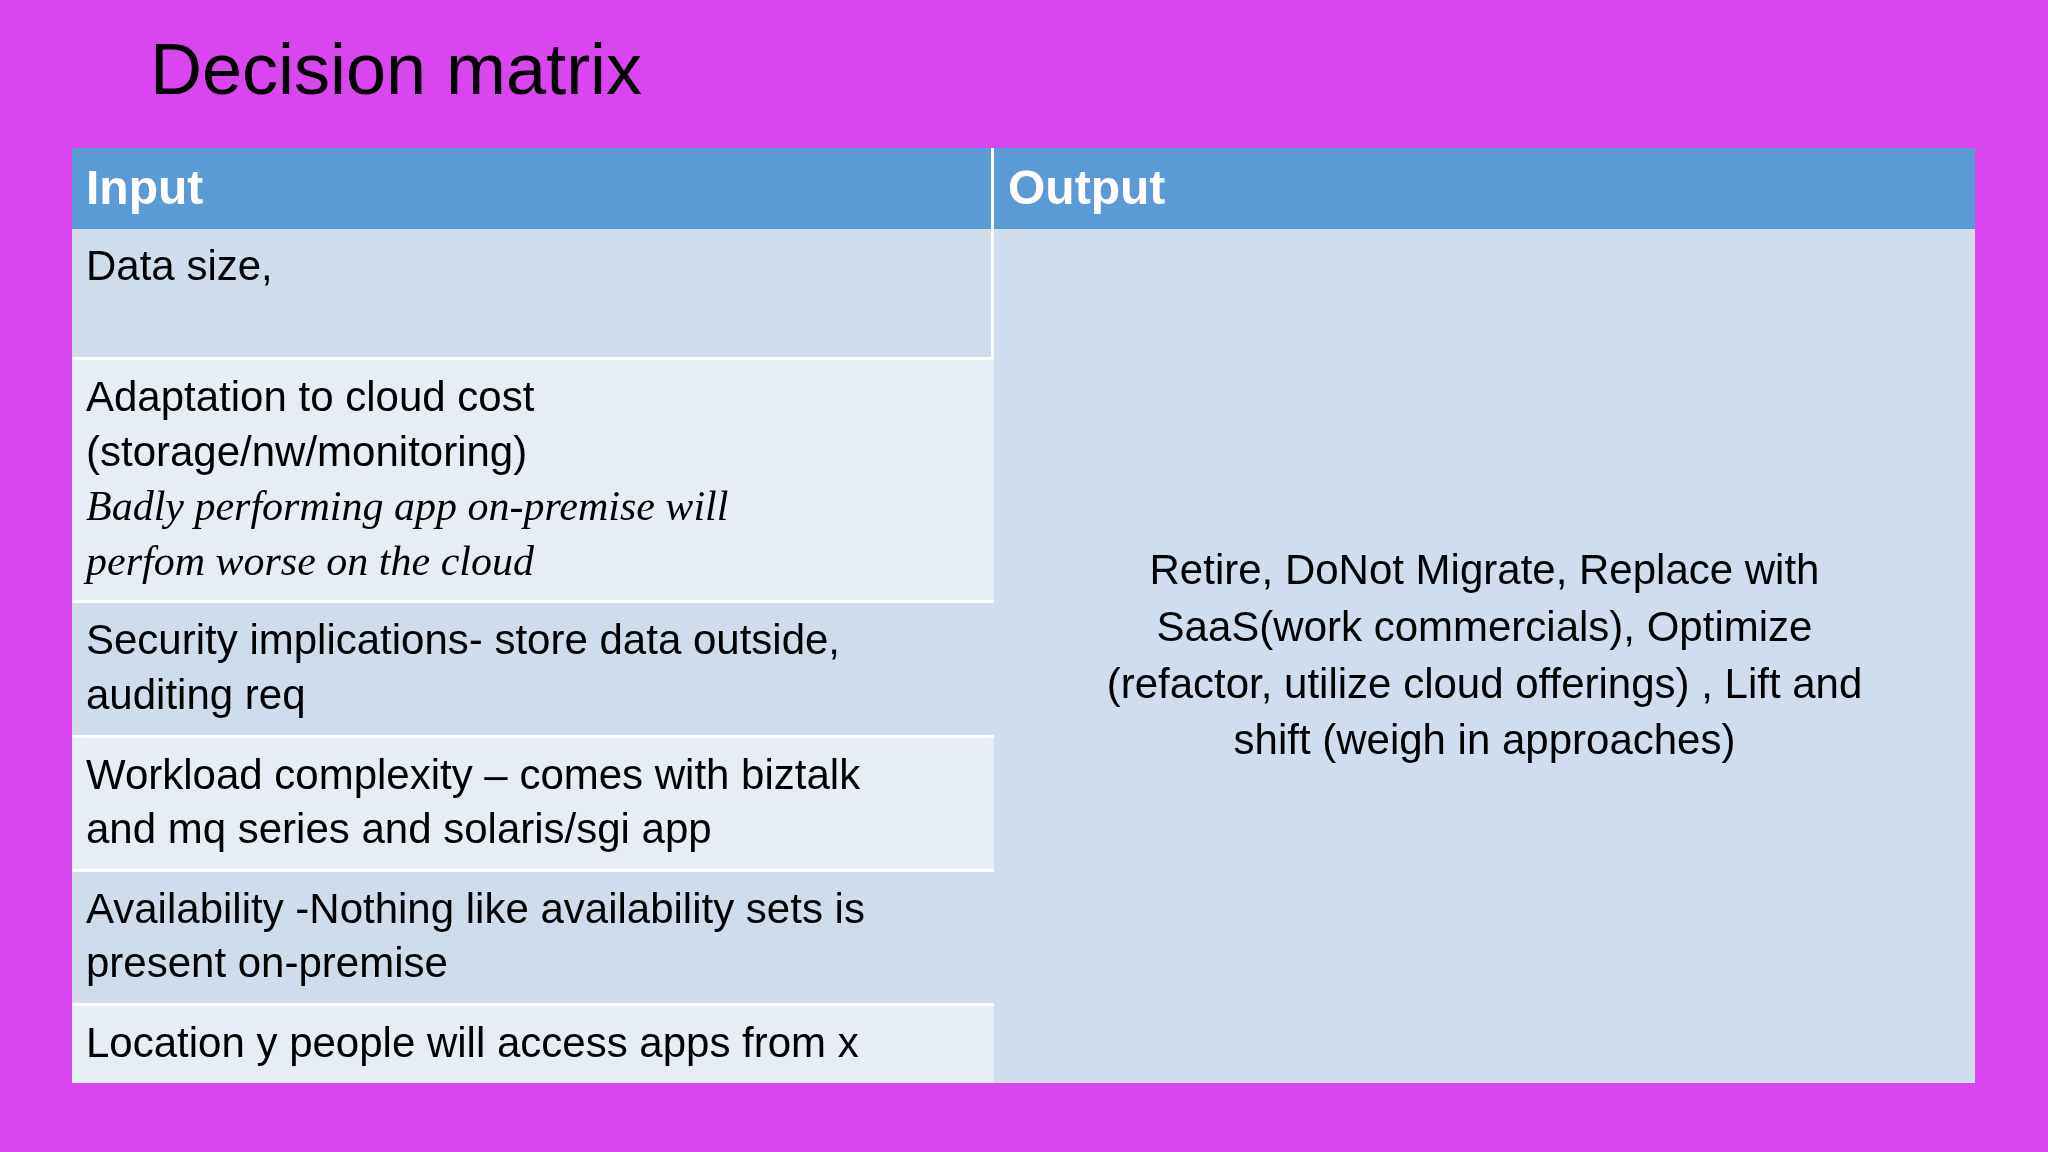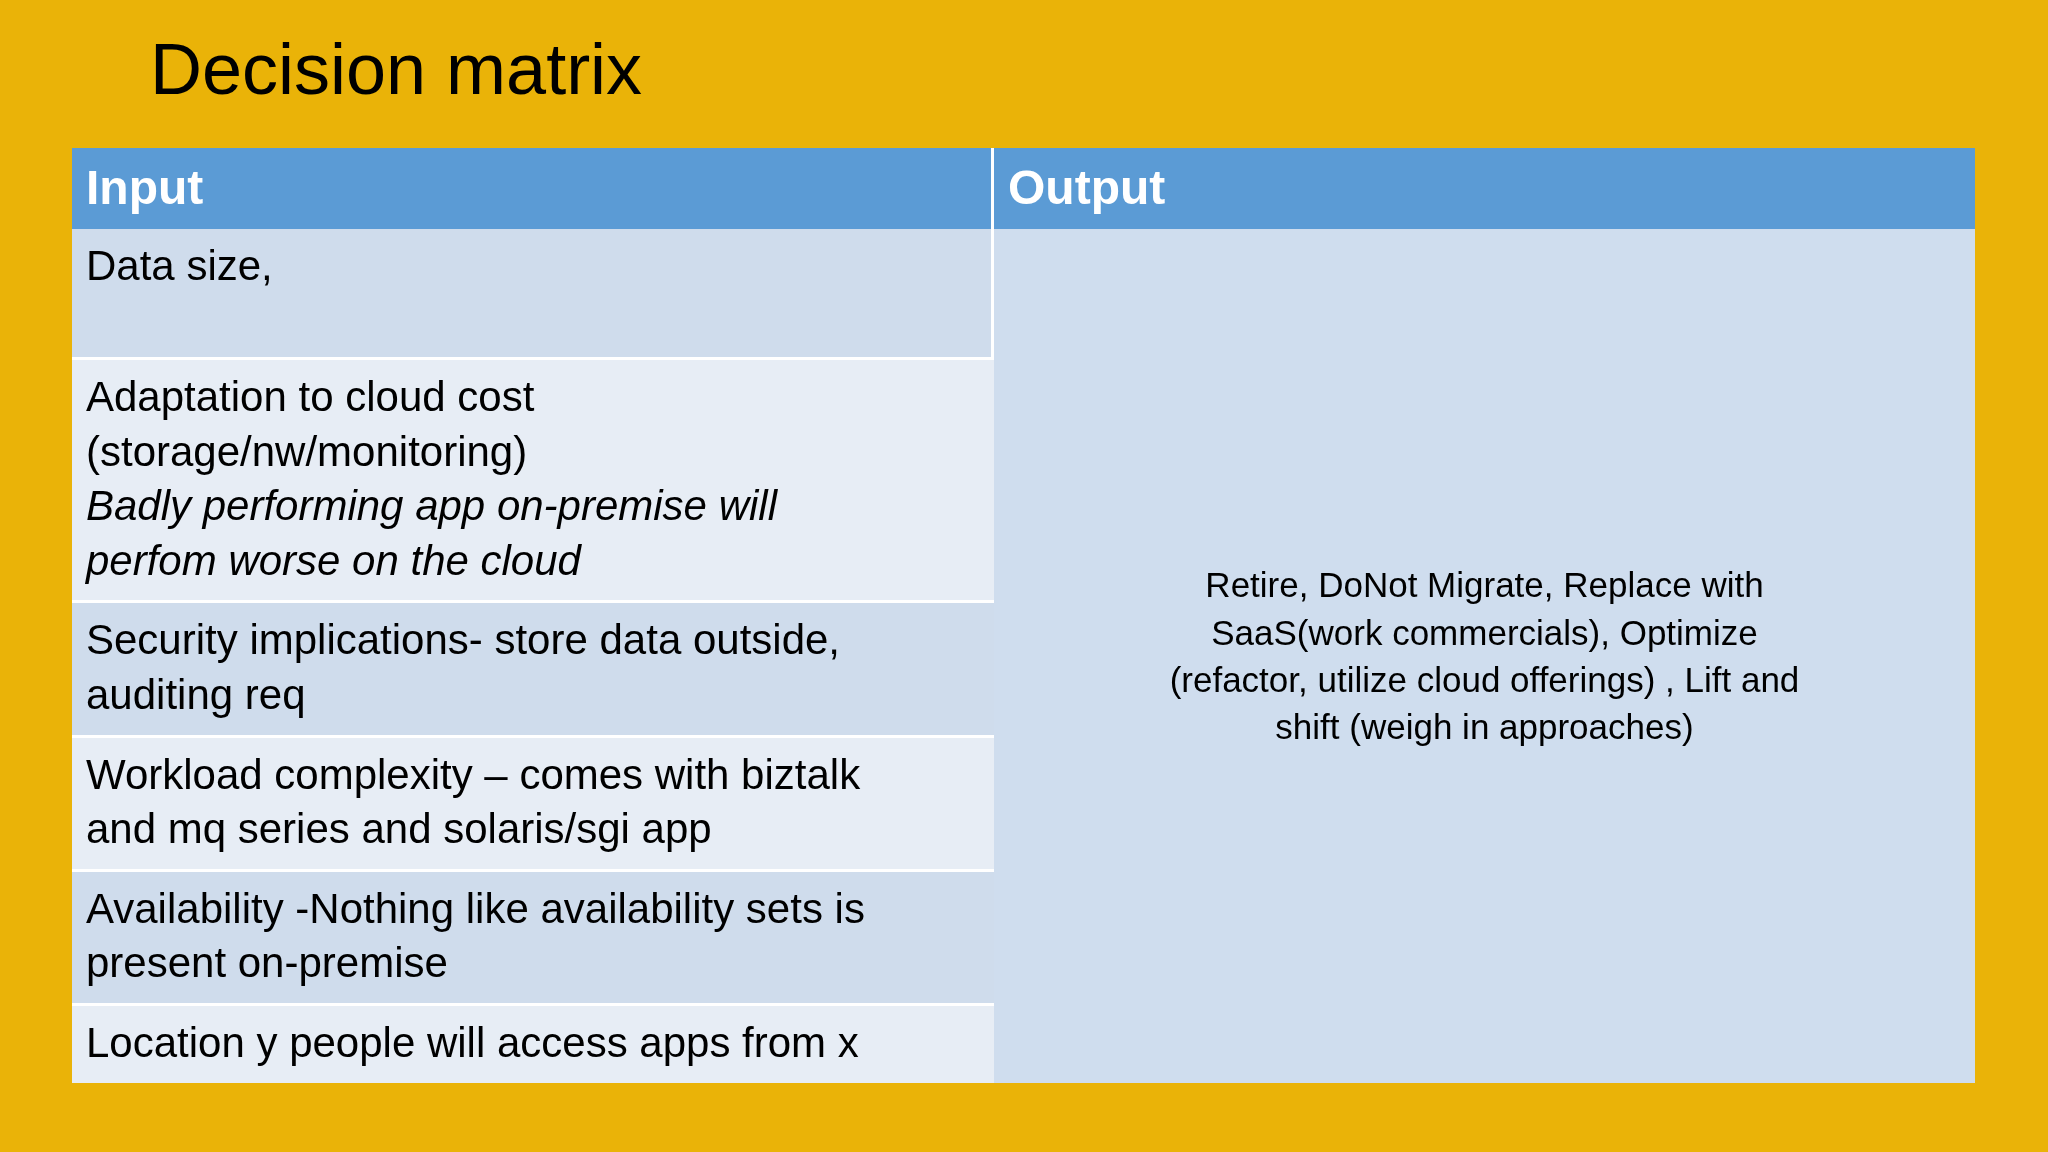--- a/index.html
+++ b/index.html
@@ -11,21 +11,21 @@
     width: 2048px;
     height: 1152px;
     font-family: "Liberation Sans", sans-serif;
     color: #000000;
     overflow: hidden;
   }
   .slide {
     position: relative;
     width: 2048px;
     height: 1152px;
-    background: #eab308;
+    background: #d946ef;
   }
   .slide-title {
     position: absolute;
     left: 150px;
     top: 30px;
     font-size: 72px;
     font-weight: normal;
     color: #000000;
     letter-spacing: 0px;
     line-height: 1.1;
@@ -66,28 +66,28 @@
   }
   .matrix td:last-child { border-right: none; }
 
   .row-a td.incell { background: #CFDCEC; }
   .row-b td.incell { background: #E7EDF5; margin-left: 17px; }
 
   td.outcell {
     background: #CFDDEE;
     text-align: center;
     vertical-align: middle;
-    font-size: 35px;
+    font-size: 42px;
     line-height: 1.35;
     border-bottom: none;
     padding: 10px 26px;
   }
 
   .cell-line { display: block; }
-  .italic { font-style: italic; }
+  .italic { font-style: italic; font-family: Liberation Serif, serif; }
 
   .r1 td.incell { height: 106px; }
   .r-last td.incell { border-bottom: none; }
 </style>
 </head>
 <body>
 
 <div class="slide">
 
   <div class="slide-title">Decision matrix</div>

